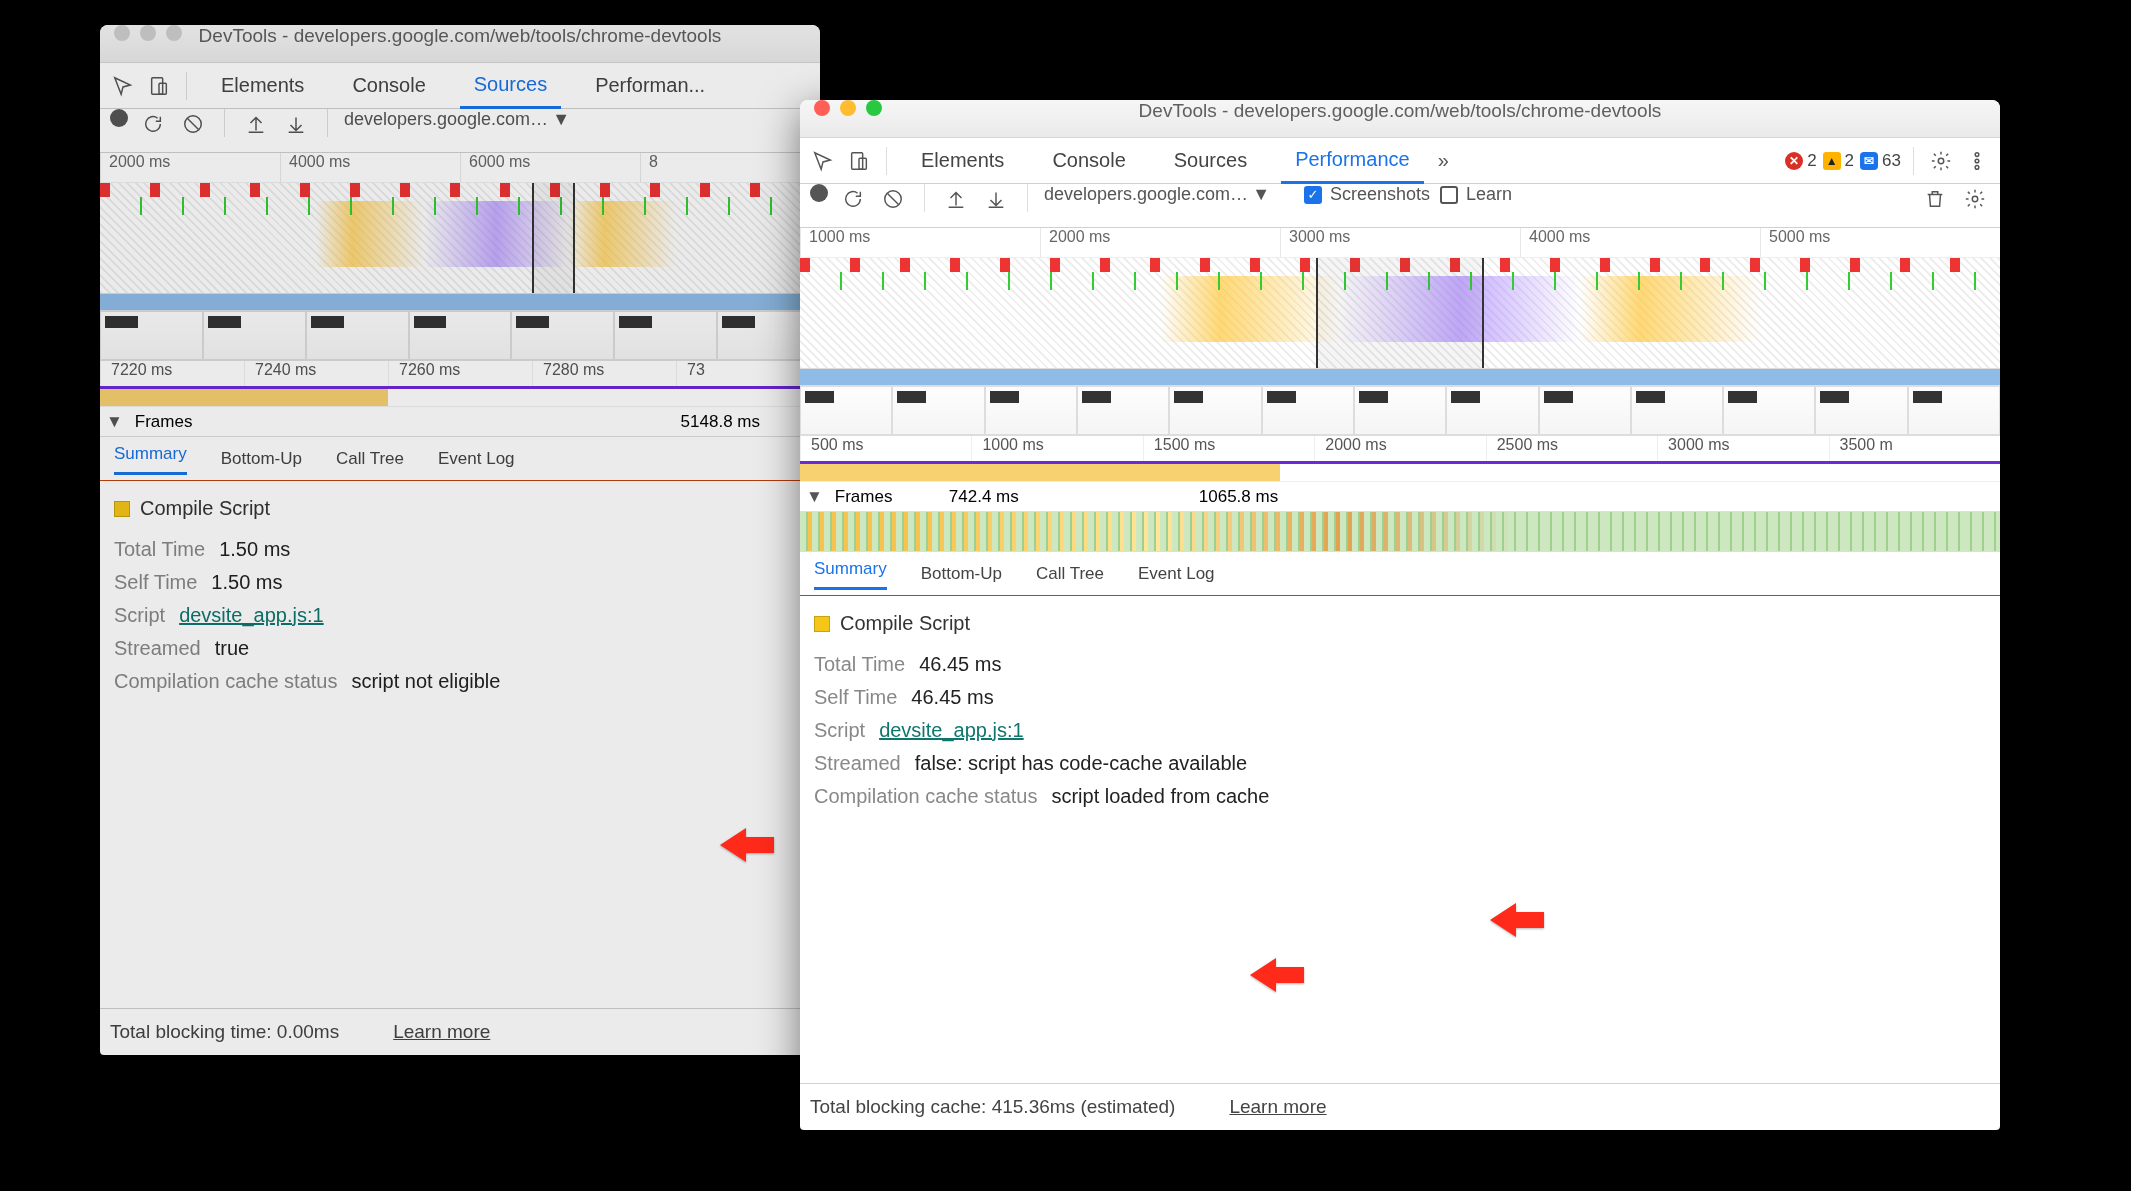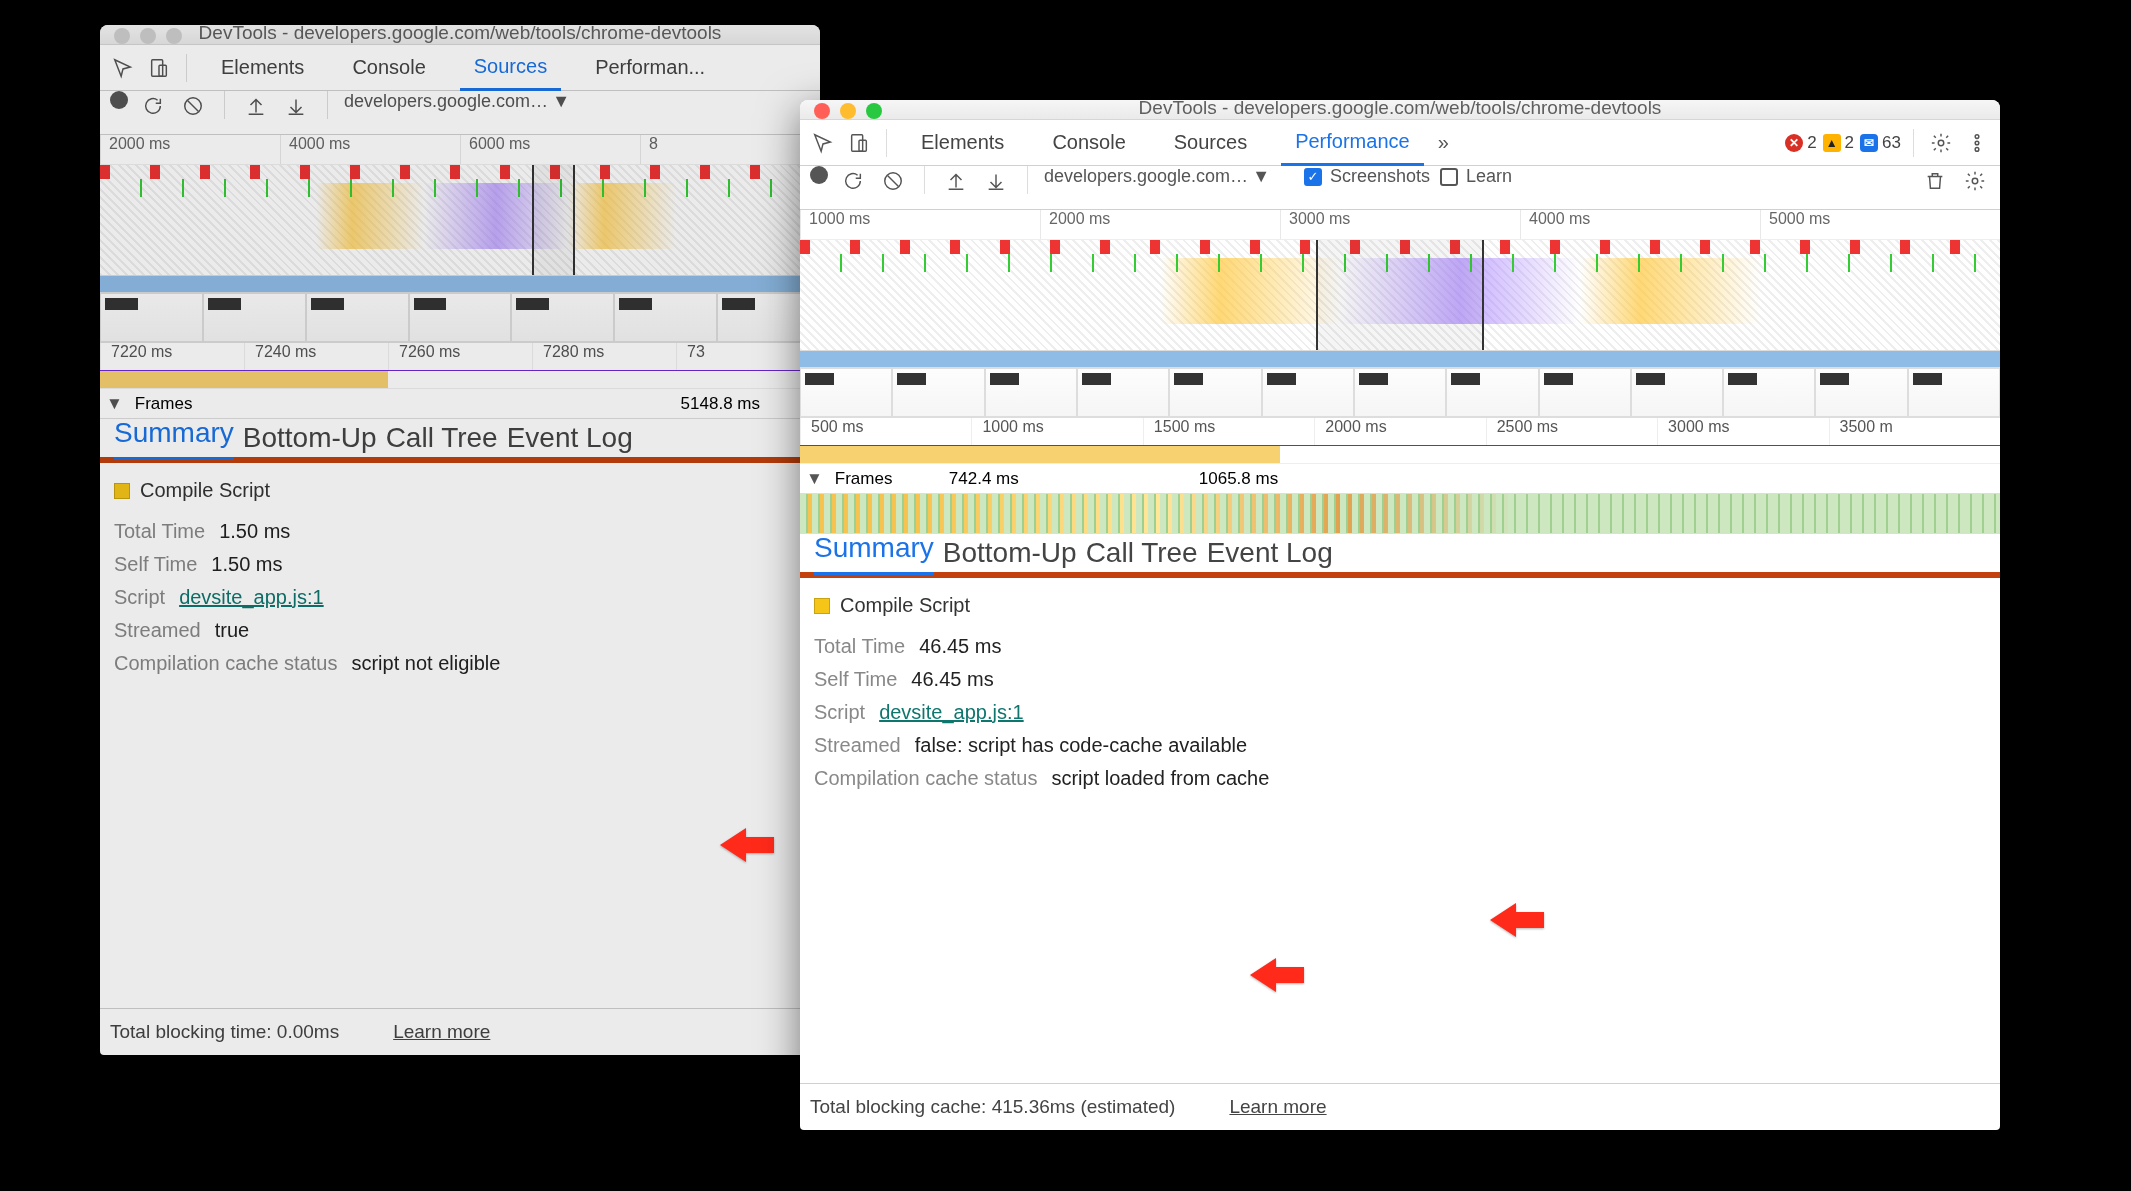--- a/index.html
+++ b/index.html
@@ -17,25 +17,25 @@
     background: #fff;
     border-radius: 8px 8px 4px 4px;
     box-shadow: 0 10px 40px rgba(0,0,0,0.5);
     overflow: hidden;
     display: flex;
     flex-direction: column;
   }
   .w1 { left: 100px; top: 25px; width: 720px; height: 1030px; opacity: 0.92; }
   .w2 { left: 800px; top: 100px; width: 1200px; height: 1030px; }
   .titlebar {
-    height: 20px;
+    height: 38px;
     background: linear-gradient(#f6f6f6,#eaeaea);
     border-bottom: 1px solid #d6d6d6;
     display: flex;
-    align-items: flex-end;
+    align-items: flex-start;
     position: relative;
   }
   .traffic { display: flex; gap: 10px; margin-left: 14px; }
   .dot { width: 16px; height: 16px; border-radius: 50%; }
   .inactive .dot { background: #cfcfcf; }
   .active .red { background: #ff5f57; }
   .active .yellow { background: #febc2e; }
   .active .green { background: #28c840; }
   .title-text { position: absolute; left: 0; right: 0; text-align: center; color: #5f5f5f; font-size: 19px; }
   .toolbar {
@@ -93,32 +93,32 @@
   }
   .graph-band .green-line { position:absolute; top:14px; left:0; right:0; height:18px;
     background: repeating-linear-gradient(90deg, transparent 0 40px, #3c3 40px 42px);
   }
   .net-band { height: 18px; background: linear-gradient(90deg,#8fbce6,#8fbce6); border-top:1px solid #ddd; border-bottom:1px solid #ddd; }
   .scr-band { height: 50px; display:flex; border-bottom:1px solid #ddd; }
   .scr-band .th { flex:1; border:1px solid #ddd; background:linear-gradient(#fdfdfd,#f5f5f5); position:relative; }
   .scr-band .th::after{content:"";position:absolute;left:4px;right:4px;top:4px;height:12px;background:linear-gradient(90deg,#333 35%, transparent 35%);}
   .sel-box{position:absolute;top:0;bottom:0;border-left:2px solid #333;border-right:2px solid #333;background:rgba(0,0,0,.04);}
 
-  .flame-ruler { display:flex; height:28px; border-bottom:1px solid #6d28d9; font-size:16px; color:#555; background:#fff; }
+  .flame-ruler { display:flex; height:28px; border-bottom:3px solid #6d28d9; font-size:16px; color:#555; background:#fff; }
   .flame-ruler span{flex:1; padding-left:10px; border-left:1px solid #eee;}
   .flame-area{height:18px;background:linear-gradient(90deg,#f7d070 40%,transparent 40%);border-bottom:1px solid #eee;}
   .frames-row{display:flex;align-items:center;height:30px;border-bottom:1px solid #ddd;font-size:17px;}
   .frames-row .lbl{width:120px;padding-left:6px;}
   .frames-row .gap{flex:1;}
   .flame-stack{height:40px;background:
     repeating-linear-gradient(90deg,#cde8c1 0 6px,#9fd090 6px 8px,transparent 8px 12px),
     linear-gradient(90deg,#f7c350 10%, #ffe79a 30%, #e1a14e 45%, #cde8c1 60%);
     border-bottom:1px solid #ddd;}
 
-  .detail-tabs{display:flex;gap:9px;padding:0 14px;height:44px;align-items:center;border-bottom:6px solid #c2410c;font-size:28px;color:#444;}
+  .detail-tabs{display:flex;gap:34px;padding:0 14px;height:44px;align-items:center;border-bottom:1px solid #c2410c;font-size:17px;color:#444;}
   .detail-tabs .dt.active{color:#1a73e8;border-bottom:3px solid #1a73e8;padding-bottom:8px;margin-bottom:-1px;}
 
   .detail-body{padding:16px 14px;font-size:20px;color:#333;flex:1;overflow:auto;}
   .ev-title{display:flex;align-items:center;gap:10px;margin-bottom:18px;}
   .ev-sw{width:16px;height:16px;background:#f5c518;border:1px solid #c9a20f;}
   .kv{display:flex;gap:14px;margin:10px 0;align-items:flex-start;}
   .kv .k{color:#888;}
   .kv .v{color:#222;}
   .kv a{color:#0f766e;text-decoration:underline;}
 

